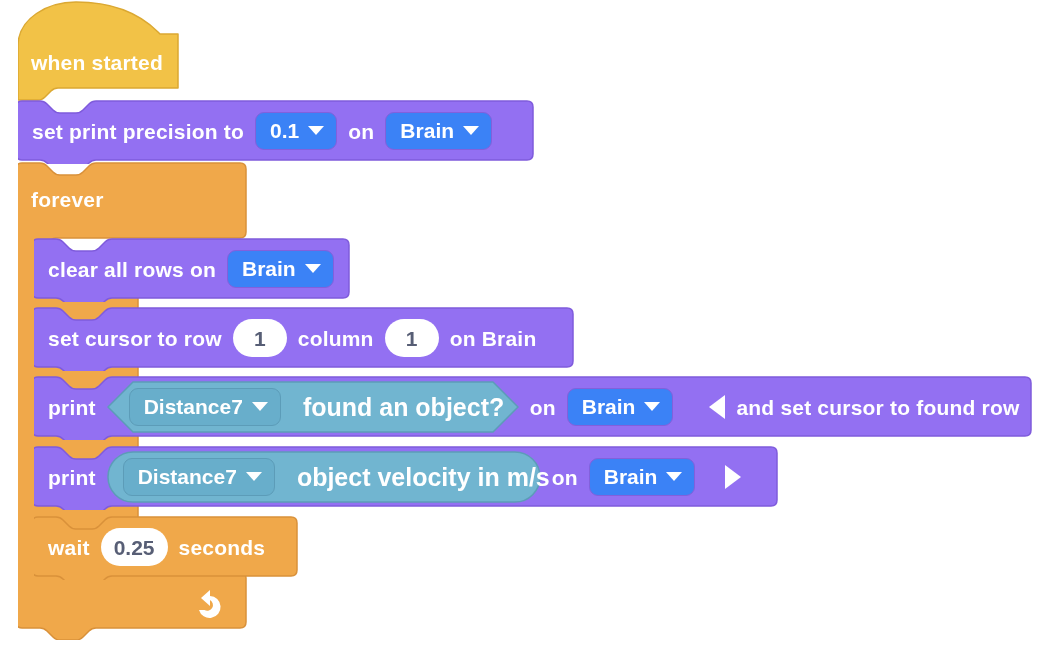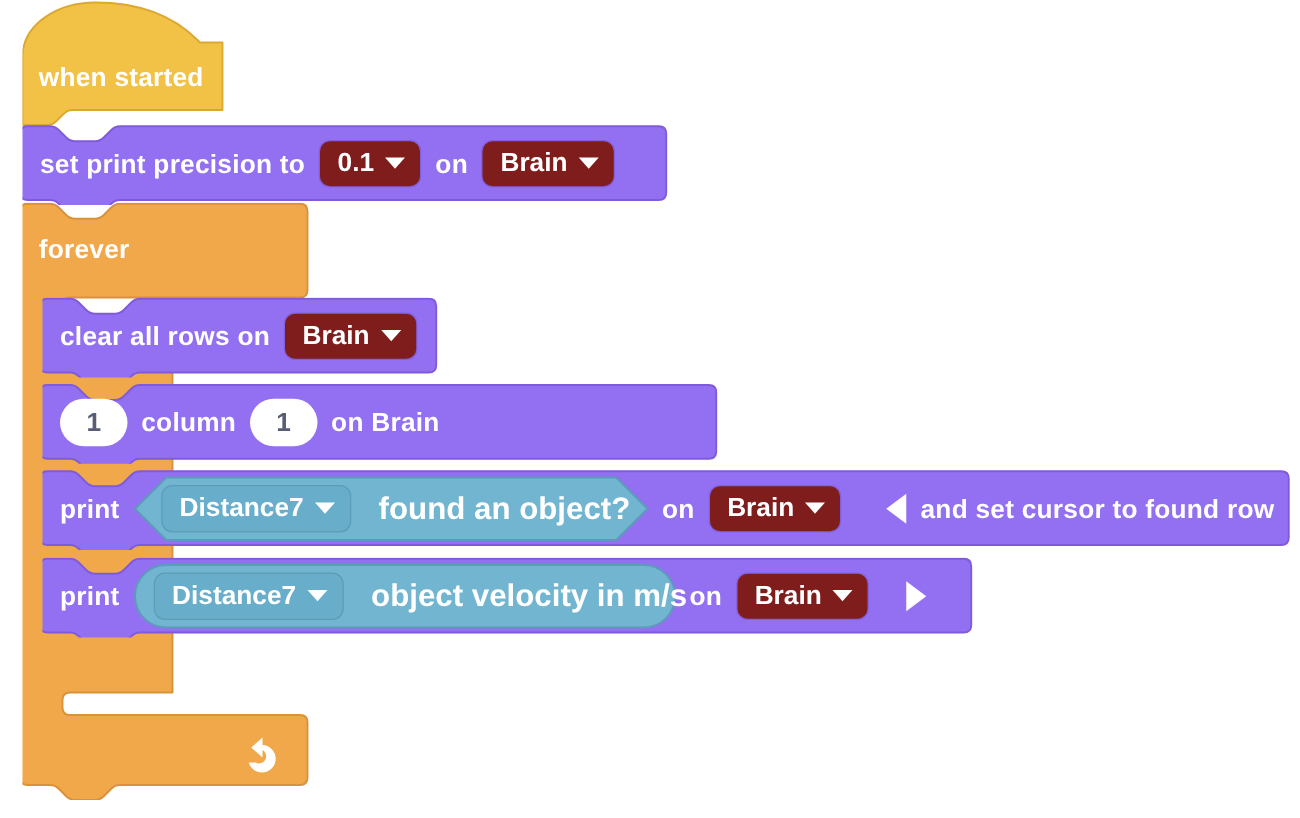--- a/index.html
+++ b/index.html
@@ -71,21 +71,21 @@
   
   .dd {
     display: inline-flex;
     align-items: center;
     gap: 9px;
     border-radius: 9px;
     padding: 7px 12px 8px 14px;
     box-sizing: border-box;
   }
   .dd.purple {
-    background: #7f1d1d;
+    background: #3b82f6;
     border: 1px solid #8260DC;
   }
   .dd.teal {
     background: #68AECB;
     border: 1px solid #5C9CB8;
   }
   .dd .dd-label {
     color: #ffffff;
     font-size: 21px;
     font-weight: bold;
@@ -265,20 +265,21 @@
   </div>
 
   <div class="block" style="left:34px; top:307px; width:540px; height:62px;">
     <svg class="block-svg" width="544" height="64" viewBox="0 0 544 64">
       <path d="M4,1 L22,1 Q26,1 29,4 L35,10 Q38,13 42,13 L58,13 Q62,13 65,10 L71,4 Q74,1 78,1
                L533,1 Q539,1 539,7 L539,54 Q539,60 533,60
                L78,60 Q74,60 71,63 L65,69 Q62,72 58,72 L42,72 Q38,72 35,69 L29,63 Q26,60 22,60
                L4,60 Q-2,60 -2,54 L-2,7 Q-2,1 4,1 Z" fill="#9370F2" stroke="#7F5BDC" stroke-width="1.5" stroke-linejoin="round"></path>
     </svg>
     <div class="block-inner">
+      <span class="lbl">set cursor to row</span>
       <span class="num">
         <span>1</span>
       </span>
       <span class="lbl">column</span>
       <span class="num">
         <span>1</span>
       </span>
       <span class="lbl">on Brain</span>
     </div>
   </div>
@@ -343,14 +344,29 @@
       <span class="lbl">on</span>
       <span class="dd purple">
         <span class="dd-label">Brain</span>
         <span class="caret"></span>
       </span>
       <span style="width:8px;"></span>
       <span class="tri-right"></span>
     </div>
   </div>
 
+  <div class="block" style="left:34px; top:516px; width:264px; height:62px;">
+    <svg class="block-svg" width="268" height="64" viewBox="0 0 268 64">
+      <path d="M4,1 L22,1 Q26,1 29,4 L35,10 Q38,13 42,13 L58,13 Q62,13 65,10 L71,4 Q74,1 78,1
+               L257,1 Q263,1 263,7 L263,54 Q263,60 257,60
+               L78,60 Q74,60 71,63 L65,69 Q62,72 58,72 L42,72 Q38,72 35,69 L29,63 Q26,60 22,60
+               L4,60 Q-2,60 -2,54 L-2,7 Q-2,1 4,1 Z" fill="#F0A84A" stroke="#D9913A" stroke-width="1.5" stroke-linejoin="round"></path>
+    </svg>
+    <div class="block-inner">
+      <span class="lbl">wait</span>
+      <span class="num">
+        <span>0.25</span>
+      </span>
+      <span class="lbl">seconds</span>
+    </div>
+  </div>
 
 </div>
 
 </body></html>

